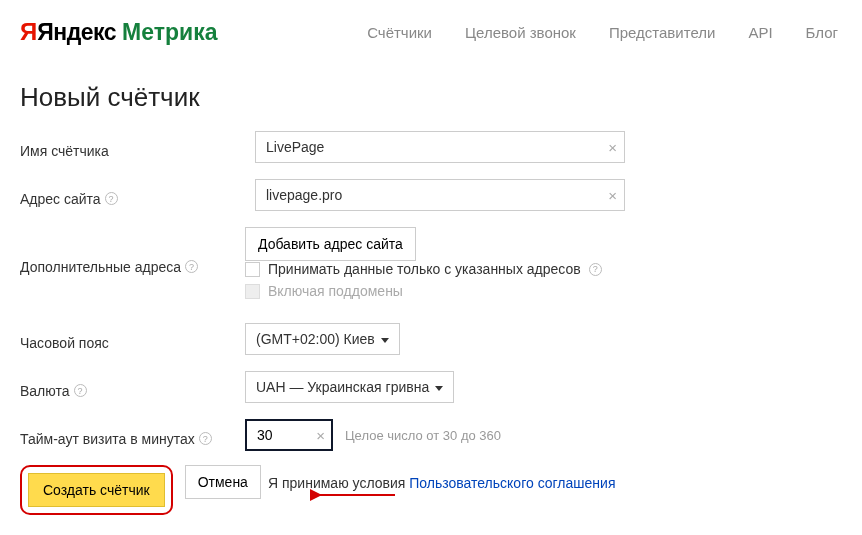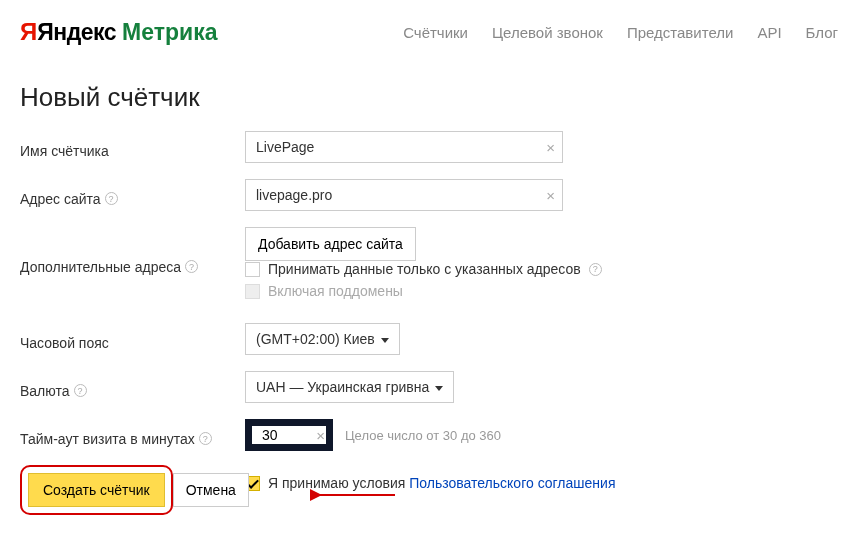--- a/index.html
+++ b/index.html
@@ -19,21 +19,21 @@
     }
     .logo {
       display: flex;
       align-items: baseline;
       gap: 6px;
       margin-right: 60px;
     }
     .logo-y { color: #e61400; font-weight: bold; font-size: 24px; }
     .logo-yandex { color: #000; font-weight: bold; font-size: 23px; letter-spacing: -0.5px; }
     .logo-metrika { color: #15803d; font-size: 23px; font-weight: 700; }
-    .nav { display: flex; gap: 24px; margin-left: auto; }
+    .nav { display: flex; gap: 33px; margin-left: auto; }
     .nav-item { color: #888; font-size: 15px; cursor: pointer; }
     .page-title { font-size: 26px; font-weight: 400; margin: 28px 0 18px 20px; color: #222; }
     .form { padding: 0 20px; }
     .row { display: flex; align-items: center; margin-bottom: 16px; }
     .label {
       width: 225px;
       font-size: 14px;
       color: #333;
       padding-top: 7px;
       display: flex;
@@ -46,21 +46,22 @@
       border: 1px solid #bbb;
       border-radius: 50%;
       font-size: 9px;
       color: #aaa;
       align-items: center;
       justify-content: center;
     }
     .control { flex: 1; }
     .input-wrap {
       position: relative;
-      width: 318px;
+      width: 370px;
+      margin-left: 10px;
     }
     .text-input {
       width: 100%;
       height: 32px;
       border: 1px solid #ccc;
       padding: 0 30px 0 10px;
       font-size: 14px;
       color: #333;
     }
     .clear-x {
@@ -125,33 +126,33 @@
       width: 5px; height: 9px;
       border-right: 2px solid #000;
       border-bottom: 2px solid #000;
       transform: rotate(45deg);
     }
     .sub-option { color: #aaa; margin-top: 6px; display:flex; align-items:center; gap:8px;}
     .timeout-wrap { display: flex; align-items: center; gap: 12px; }
     .timeout-input-wrap { position: relative; width: 88px; }
     .timeout-input {
       width: 100%; height: 32px;
-      border: 7px solid #0f172a;
+      border: 2px solid #0f172a;
       padding: 0 28px 0 10px;
       font-size: 14px;
     }
     .hint { color: #999; font-size: 13px; }
     .agreement-row { display: flex; align-items: center; gap: 8px; margin: 24px 0 0 225px; }
     .link { color: #0044bb; cursor: pointer; }
     .footer {
       position: absolute;
       left: 20px;
       bottom: 20px;
       display: flex;
-      align-items: center;
+      gap: 12px;
     }
     .btn-primary {
       background: #ffdb4d;
       border: 1px solid #e0be30;
       height: 34px;
       padding: 0 14px;
       font-size: 14px;
       cursor: pointer;
     }
     .circled { border: 2px solid #d30000; border-radius: 10px; padding: 6px; }

